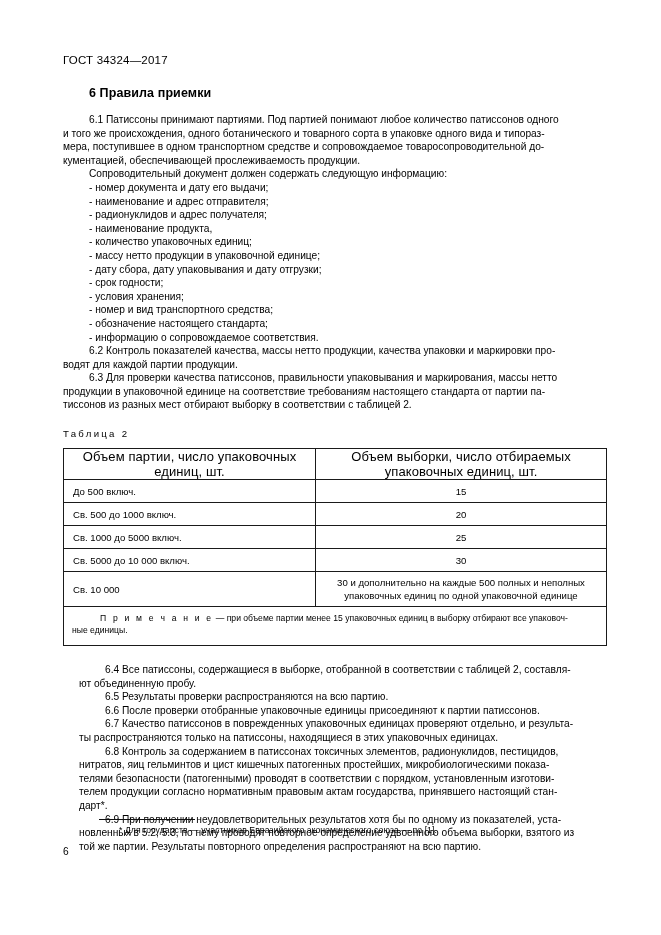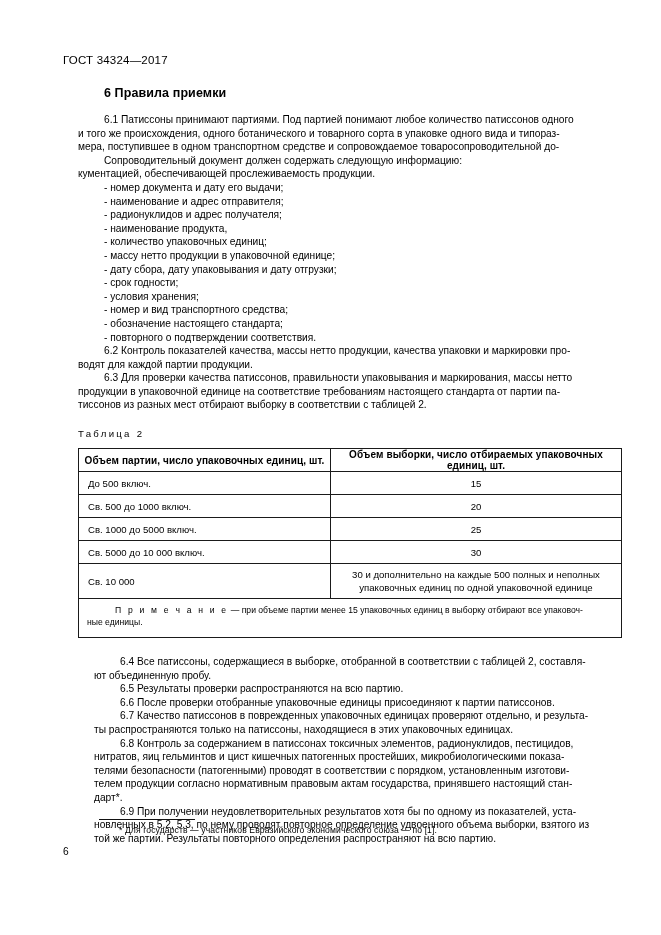--- a/index.html
+++ b/index.html
@@ -24,21 +24,21 @@
     position: absolute;
     left: 63px;
     top: 54px;
     font-size: 11.5px;
     font-weight: normal;
     letter-spacing: 0.2px;
     white-space: nowrap;
   }
   .content {
     position: absolute;
-    left: 78px;
+    left: 63px;
     top: 86px;
     width: 541px;
   }
   h2.section-title {
     font-size: 12.5px;
     font-weight: bold;
     margin: 0 0 13px 0;
     padding-left: 26px;
     letter-spacing: 0.1px;
   }
@@ -75,22 +75,22 @@
     width: 541px;
     table-layout: fixed;
     border: 1.1px solid #1a1a1a;
   }
   table.data td, table.data th {
     border: 0.9px solid #1a1a1a;
     padding: 0;
     vertical-align: middle;
   }
   table.data th {
-    font-weight: bold;
-    font-size: 10px;
+    font-weight: normal;
+    font-size: 13px;
     text-align: center;
     height: 22px;
     letter-spacing: 0.1px;
   }
   table.data td.c1 {
     font-size: 9.6px;
     text-align: left;
     padding: 4px 0 4px 9px;
     height: 14px;
     margin-top: 16px;
@@ -149,37 +149,37 @@
 
   <div class="header">ГОСТ 34324—2017</div>
 
   <div class="content">
 
     <h2 class="section-title">6 Правила приемки</h2>
 
     <p class="para">6.1 Патиссоны принимают партиями. Под партией понимают любое количество патиссонов одного</p>
     <p class="para cont">и того же происхождения, одного ботанического и товарного сорта в упаковке одного вида и типораз-</p>
     <p class="para cont">мера, поступившее в одном транспортном средстве и сопровождаемое товаросопроводительной до-</p>
+    <p class="para cont">кументацией, обеспечивающей прослеживаемость продукции.</p>
+
     <p class="para">Сопроводительный документ должен содержать следующую информацию:</p>
-
-    <p class="para cont">кументацией, обеспечивающей прослеживаемость продукции.</p>
 
     <ul class="bullets">
       <li>-  номер документа и дату его выдачи;</li>
       <li>-  наименование и адрес отправителя;</li>
       <li>-  радионуклидов и адрес получателя;</li>
       <li>-  наименование продукта,</li>
       <li>-  количество упаковочных единиц;</li>
       <li>-  массу нетто продукции в упаковочной единице;</li>
       <li>-  дату сбора, дату упаковывания и дату отгрузки;</li>
       <li>-  срок годности;</li>
       <li>-  условия хранения;</li>
       <li>-  номер и вид транспортного средства;</li>
       <li>-  обозначение настоящего стандарта;</li>
-      <li>-  повторного о подтверждении соответствия.</li>
+      <li>-  информацию о сопровождаемое соответствия.</li>
     </ul>
 
     <p class="para">6.2 Контроль показателей качества, массы нетто продукции, качества упаковки и маркировки про-</p>
     <p class="para cont">водят для каждой партии продукции.</p>
 
     <p class="para">6.3 Для проверки качества патиссонов, правильности упаковывания и маркирования, массы нетто</p>
     <p class="para cont">продукции в упаковочной единице на соответствие требованиям настоящего стандарта от партии па-</p>
     <p class="para cont">тиссонов из разных мест отбирают выборку в соответствии с таблицей 2.</p>
 
     <div class="tbl-caption">Таблица 2</div>

